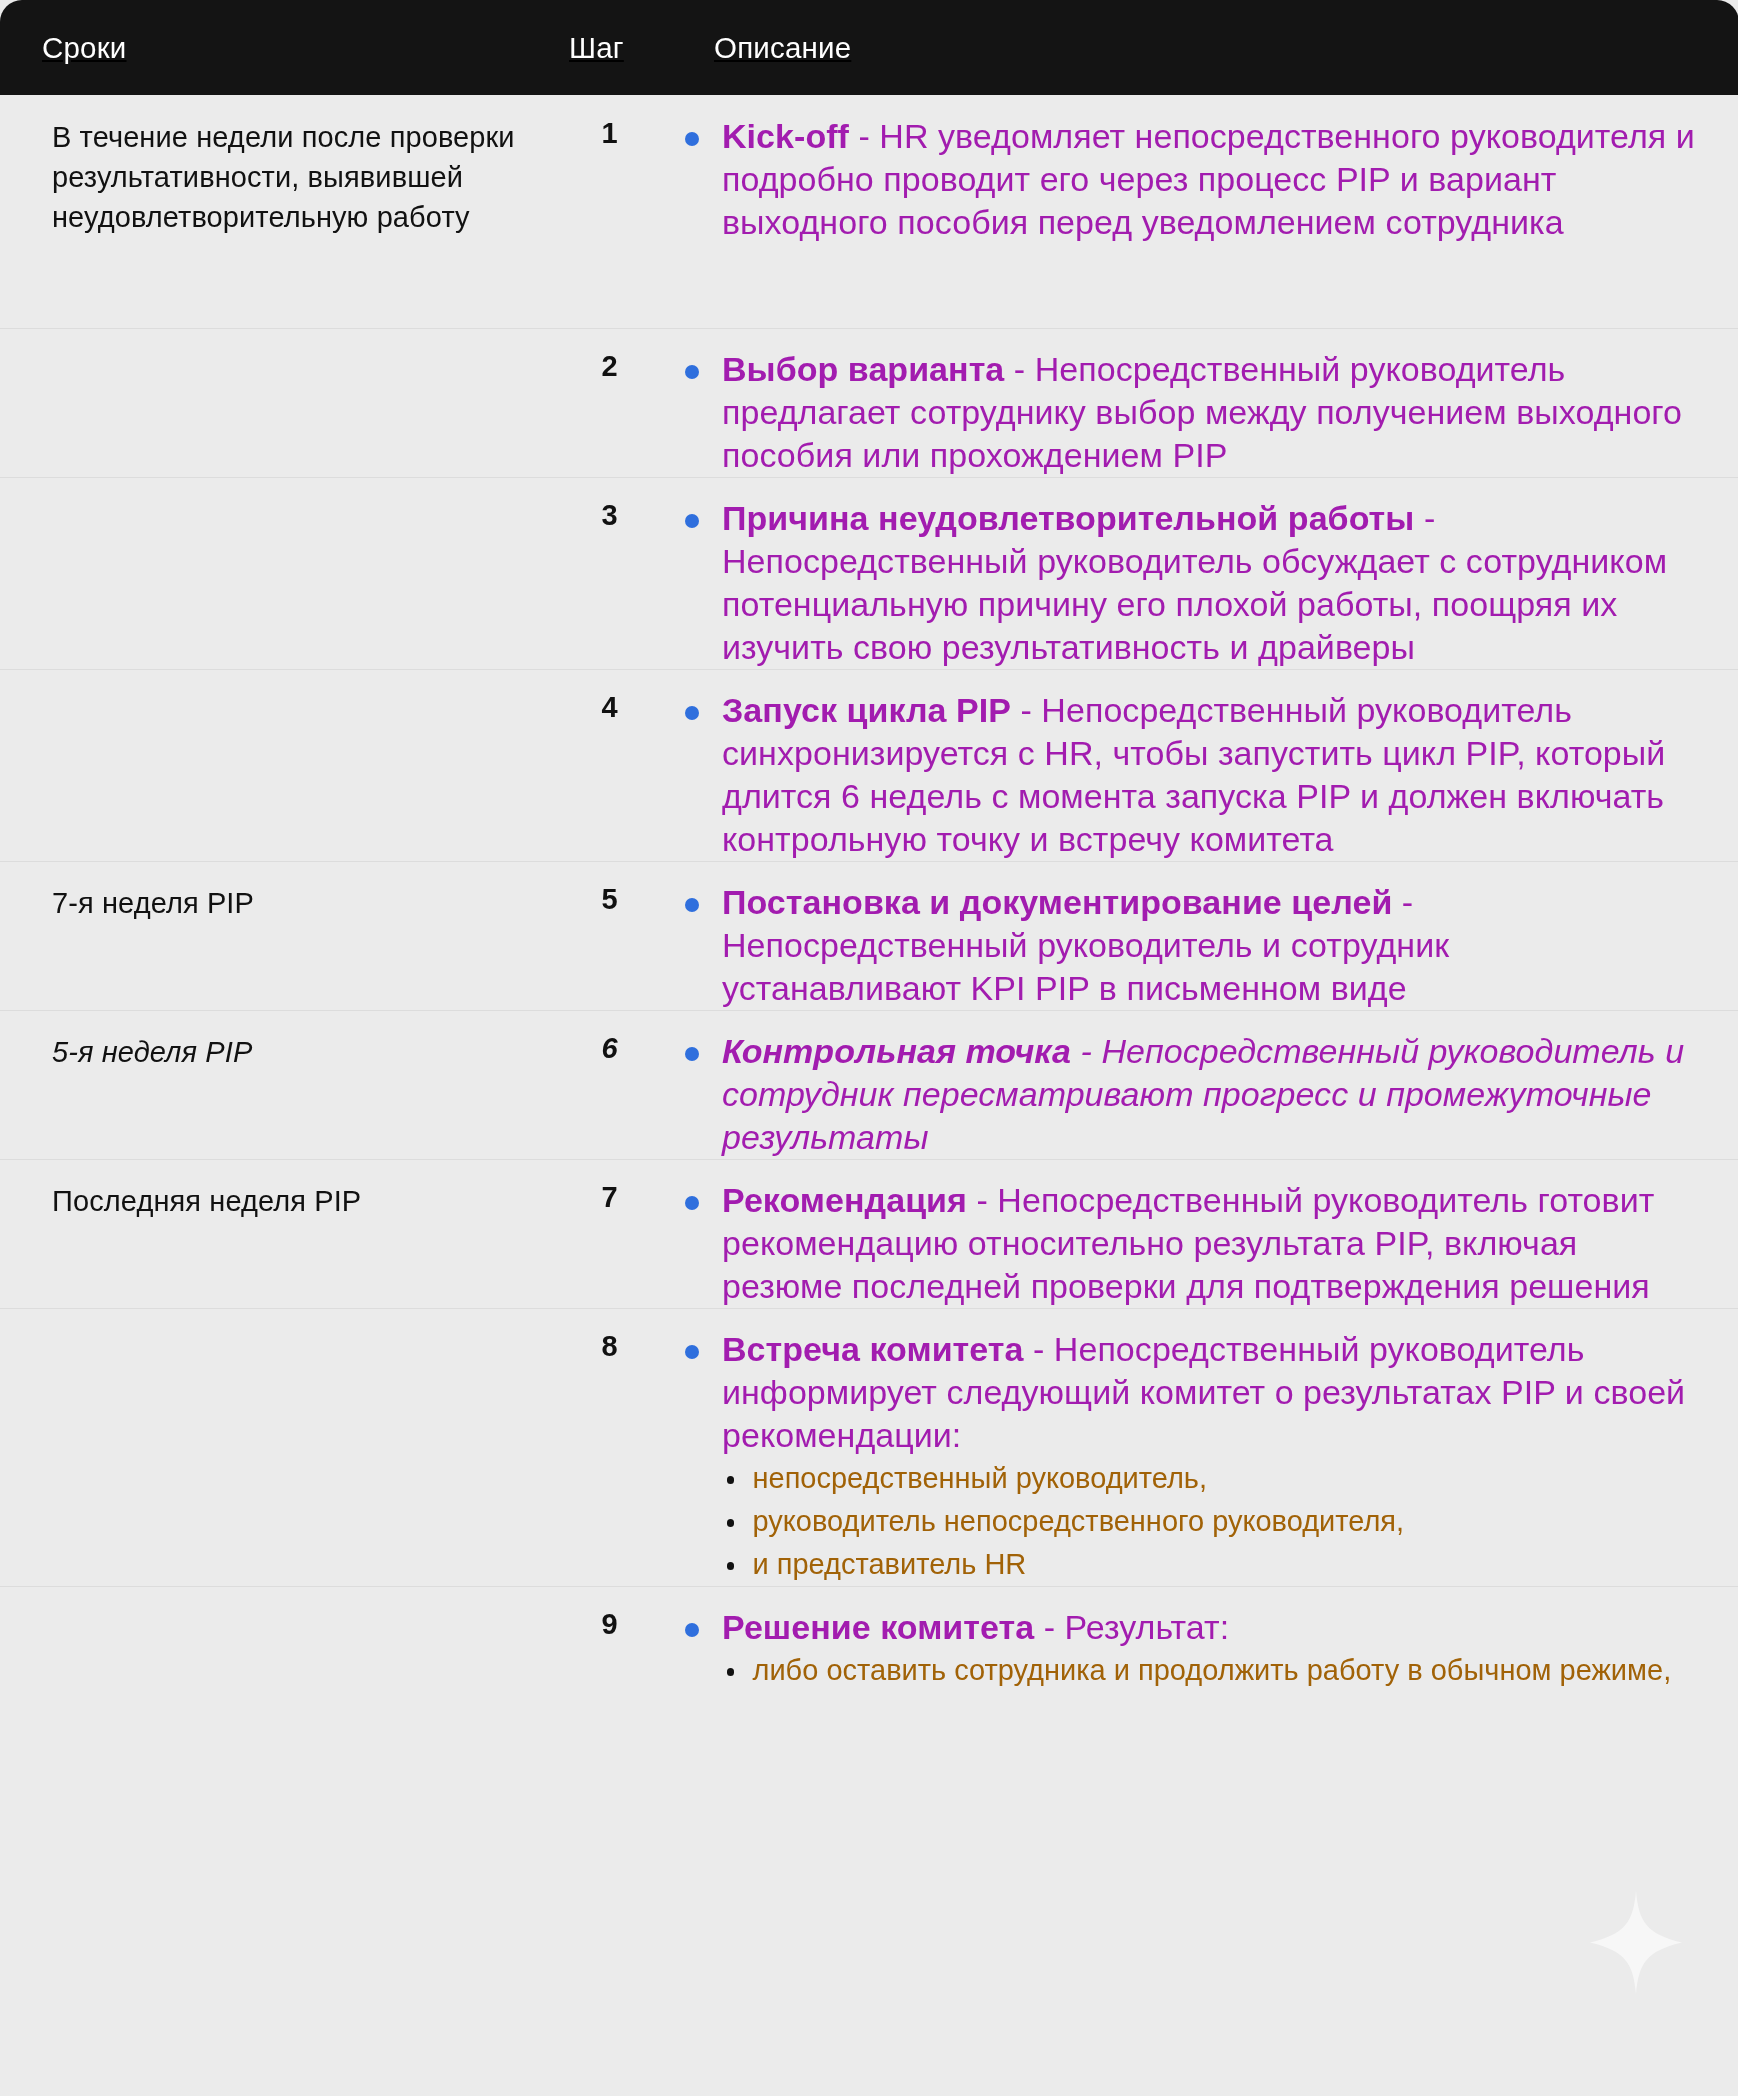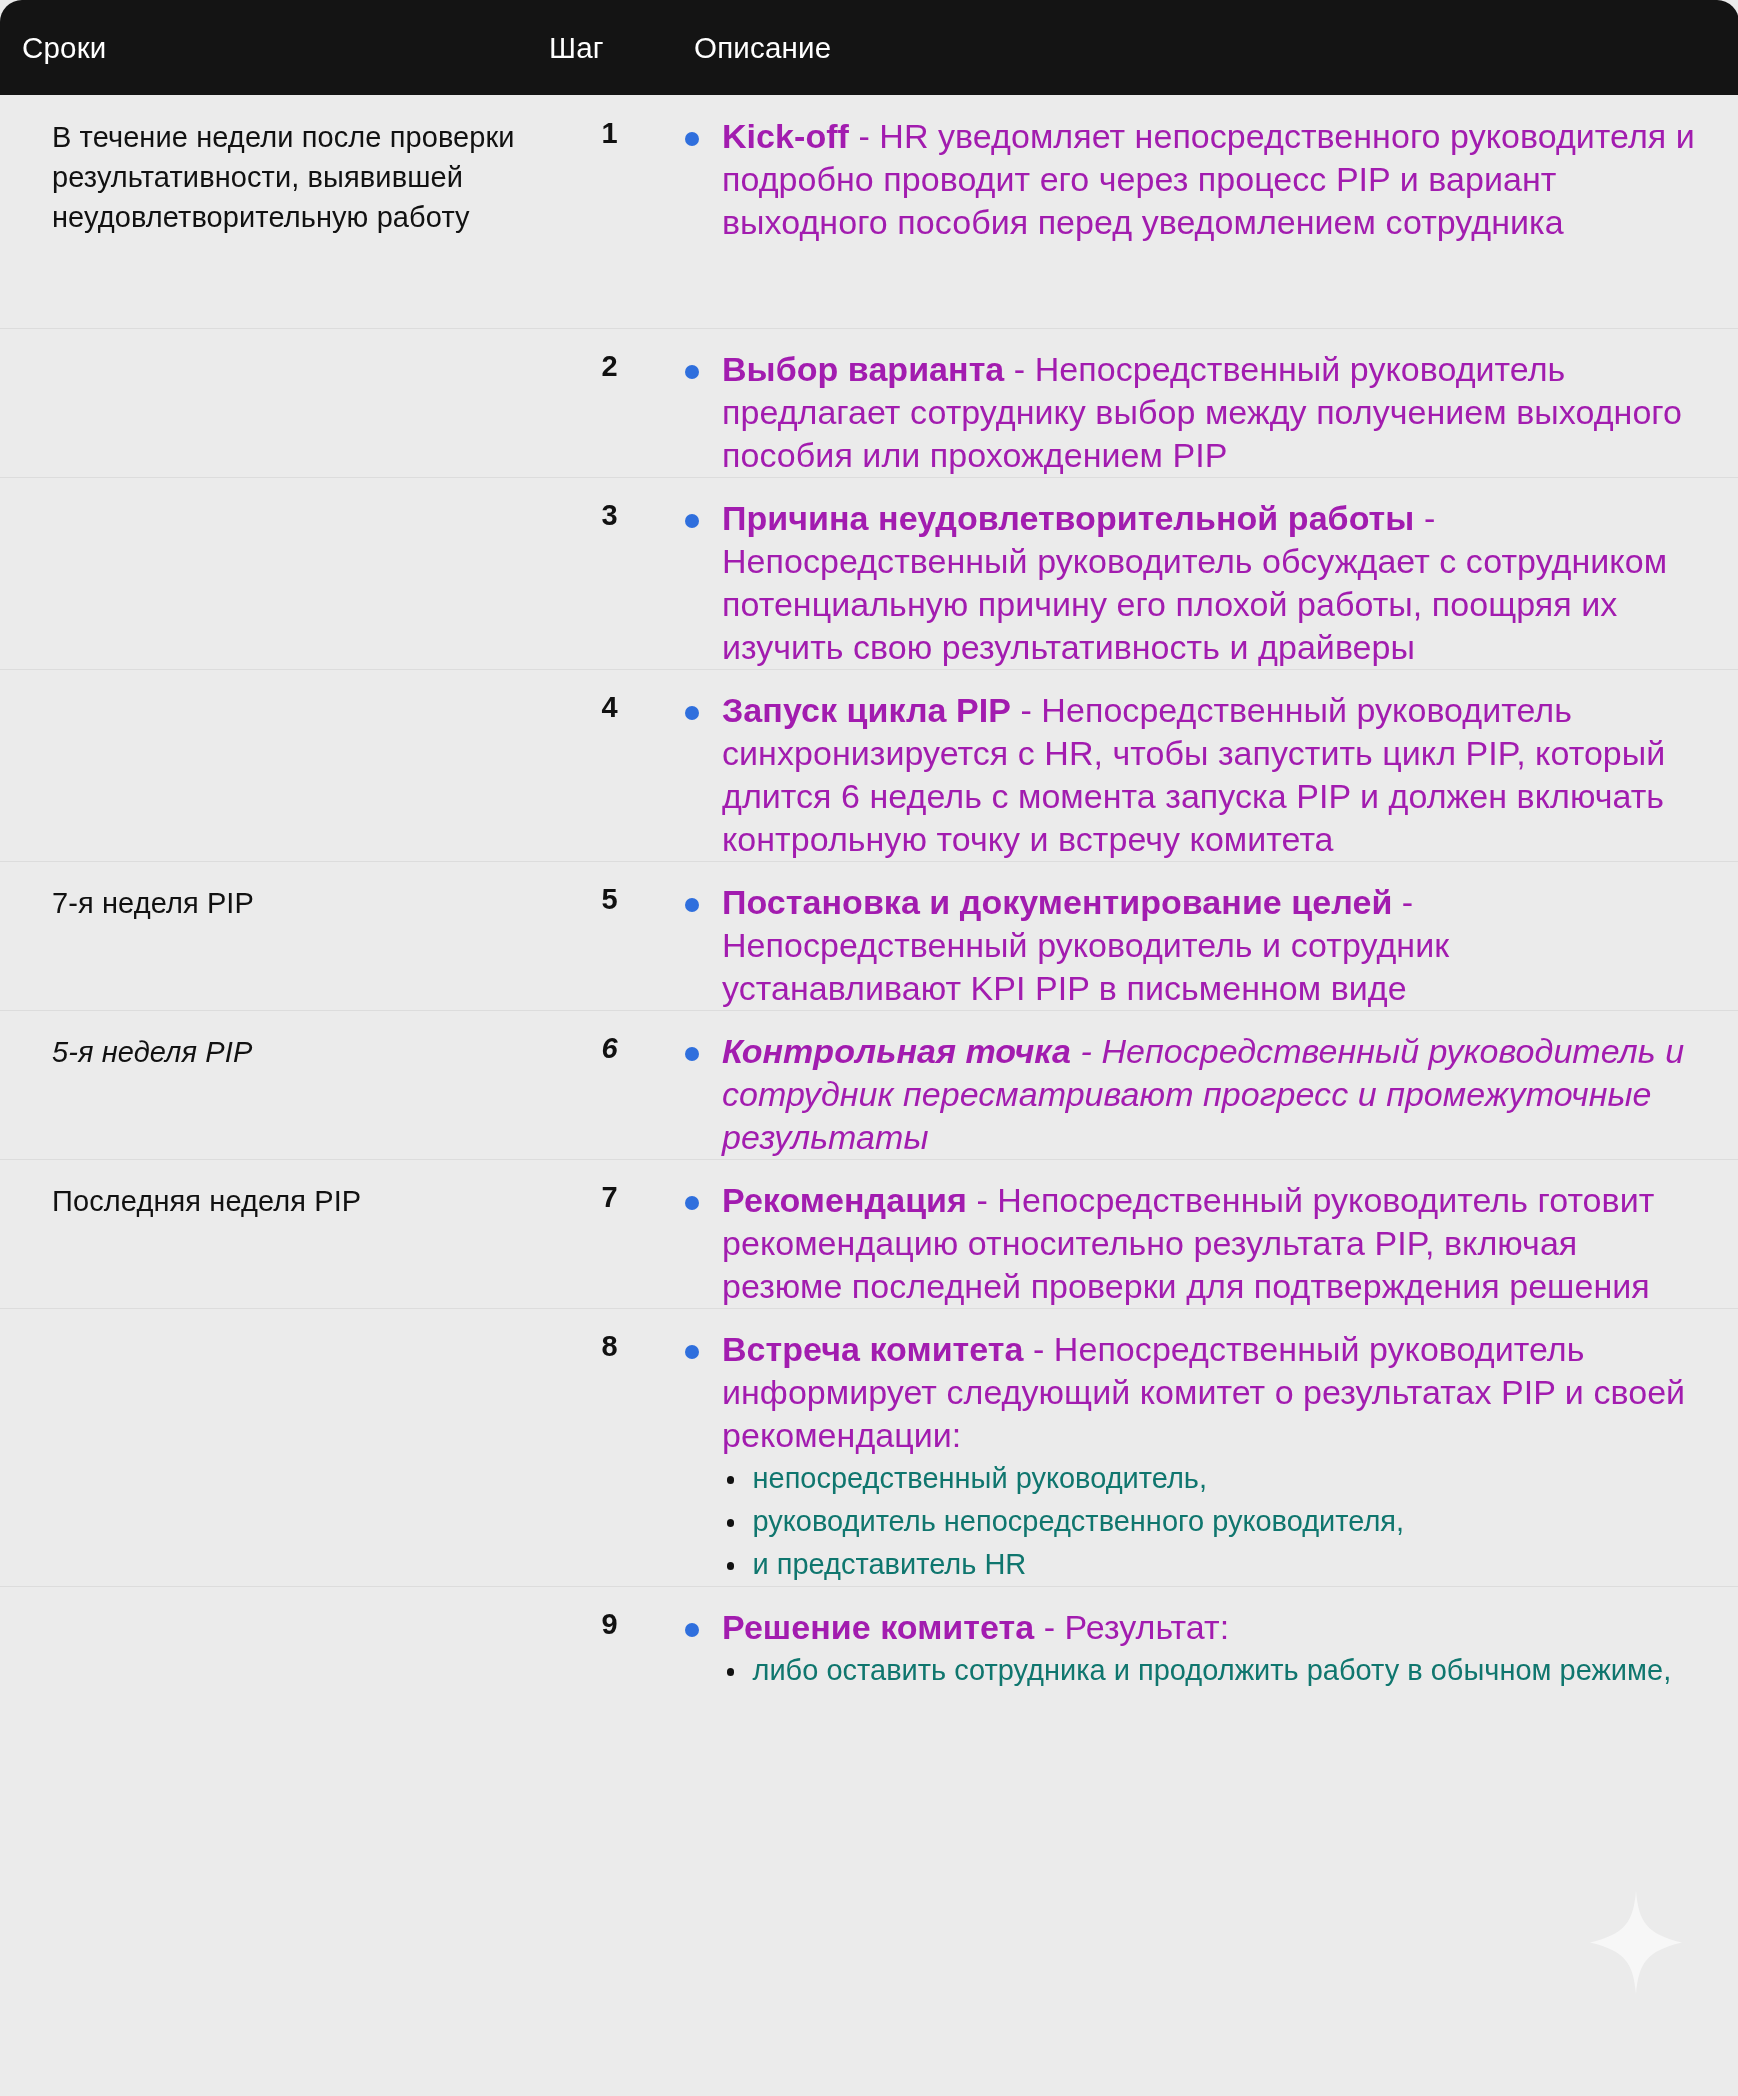--- a/index.html
+++ b/index.html
@@ -28,21 +28,22 @@
     position: relative;
     height: 95px;
     background: #141414;
     border-radius: 22px 22px 0 0;
     box-sizing: border-box;
   }
   .thead-inner {
     display: flex;
     align-items: center;
     height: 100%;
-    padding: 0 0 0 22px;
+    padding: 0 0 0 42px;
+    text-decoration: underline;
   }
   .th {
     color: #ffffff;
     font-size: 29.5px;
     font-weight: 400;
     letter-spacing: 0.2px;
     line-height: 1;
     white-space: nowrap;
   }
   .th-timing { width: 527px; flex: 0 0 527px; }
@@ -121,21 +122,21 @@
   .sublist {
     list-style: none;
     margin: 0;
     padding: 0 0 0 41px;
   }
   .sublist li {
     position: relative;
     padding-left: 29.5px;
     font-size: 29px;
     line-height: 43px;
-    color: #0f766e;
+    color: #a16207;
   }
   .sublist li::before {
     content: "";
     position: absolute;
     left: 3.7px;
     top: 19.4px;
     width: 7.4px;
     height: 7.4px;
     border-radius: 50%;
     background: #111111;

